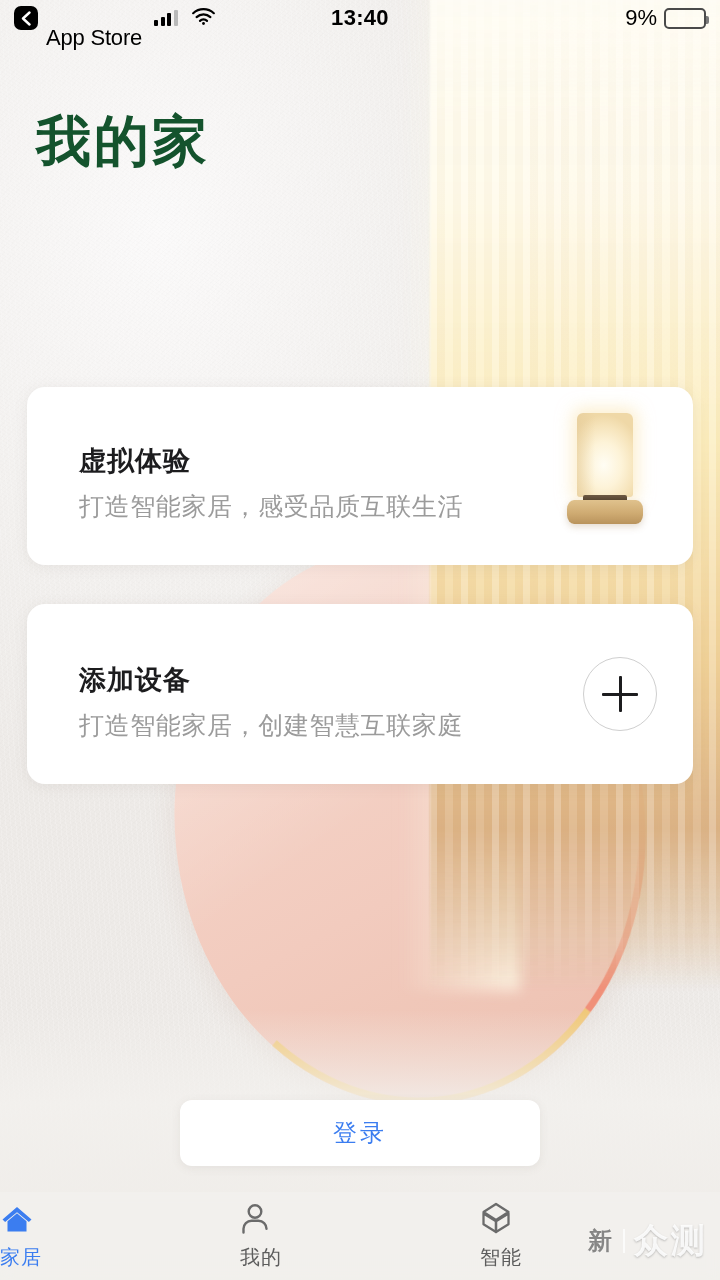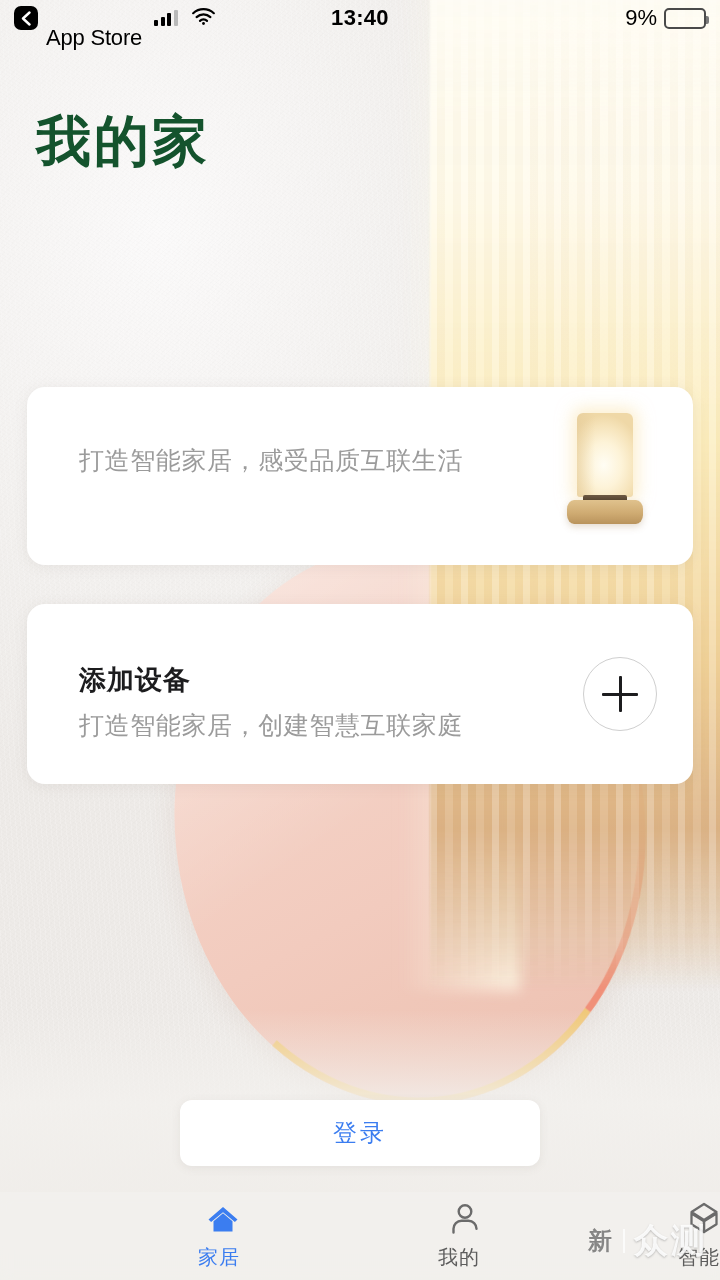--- a/index.html
+++ b/index.html
@@ -206,21 +206,21 @@
     font-family:inherit; cursor:pointer;
   }
 
   
   #tabbar {
     position:absolute; z-index:6; left:0; bottom:0; width:100%; height:88px;
     display:flex; align-items:center;
     background:rgba(243,241,238,.72);
     backdrop-filter:blur(6px);
   }
-  .tab { flex:1; display:flex; flex-direction:column; align-items:flex-end; gap:8px; cursor:pointer;}
+  .tab { flex:1; display:flex; flex-direction:column; align-items:flex-start; gap:8px; cursor:pointer;}
   .tab-icon { height:34px; display:flex; align-items:center; justify-content:center;}
   .tab-label { font-size:20px; color:#5d5d5d; letter-spacing:1px;}
   .tab.active .tab-label { color:#3b7df0; }
 
   
   #watermark {
     position:absolute; z-index:7; right:12px; bottom:16px;
     display:flex; align-items:center; gap:9px;
     color:rgba(255,255,255,.88); font-size:34px; font-weight:700;
     letter-spacing:3px; pointer-events:none;
@@ -278,20 +278,21 @@
     <span class="batt">
       <span class="batt-fill"></span><span class="batt-cap"></span>
     </span>
   </div>
 </div>
 
 <h1 id="title">我的家</h1>
 
 <div class="card" id="card-virtual">
   <div class="card-text">
+    <div class="card-title">虚拟体验</div>
     <div class="card-sub">打造智能家居，感受品质互联生活</div>
   </div>
   <div class="lamp">
     <div class="lamp-shade"></div>
     <div class="lamp-neck"></div>
     <div class="lamp-base"></div>
   </div>
 </div>
 
 <div class="card" id="card-add">

